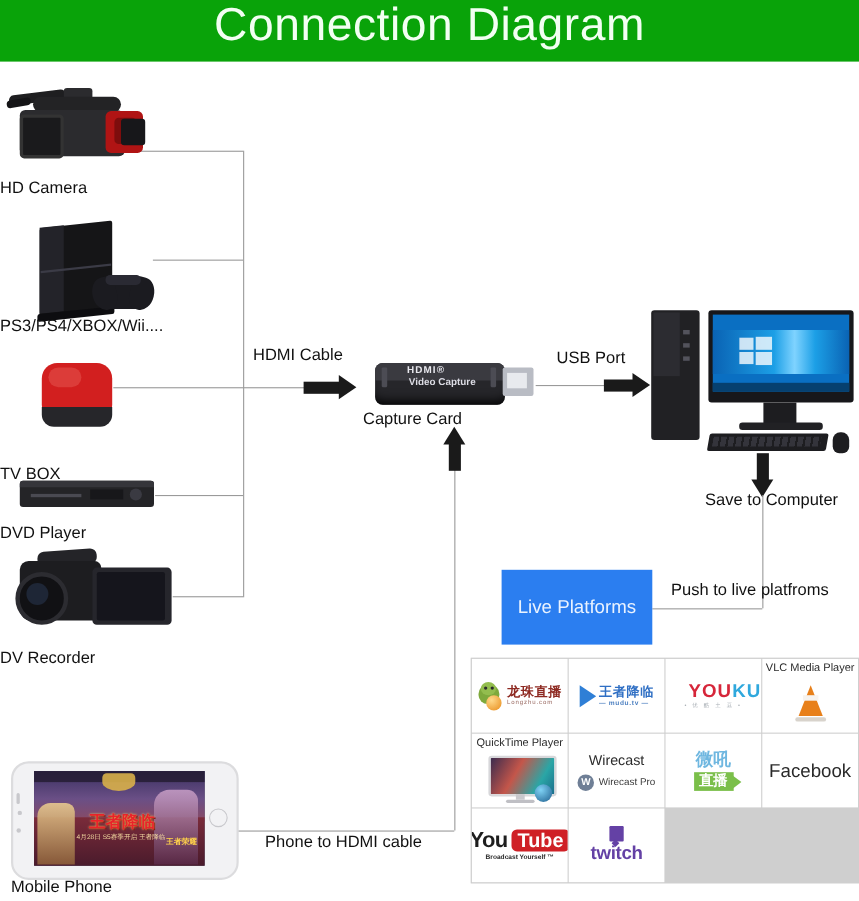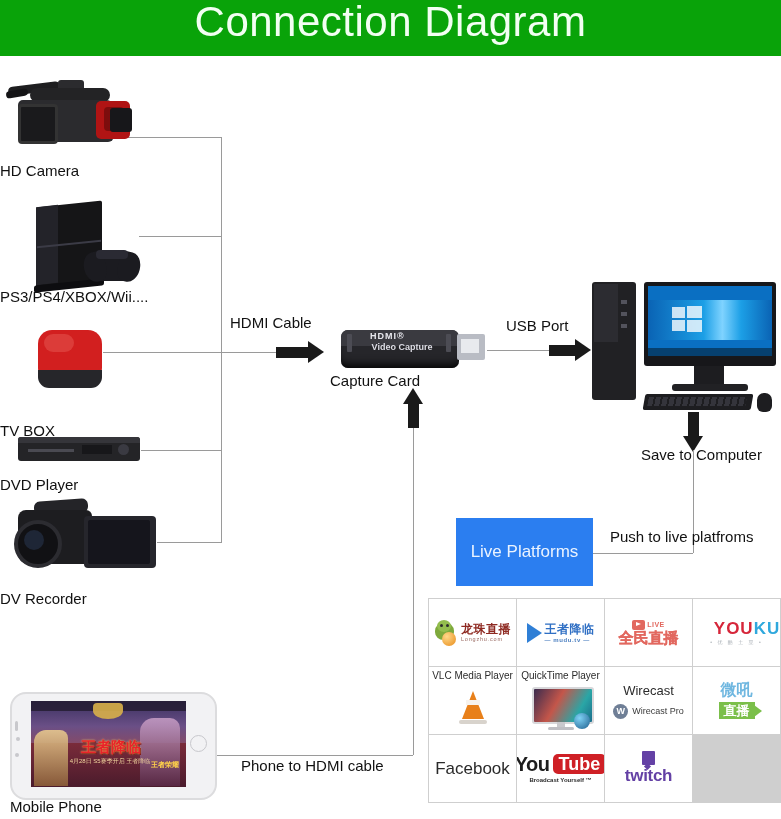--- a/index.html
+++ b/index.html
@@ -369,29 +369,20 @@
   <div class="cell">
     <div class="mudu-wrap">
       <div class="mudu-play"></div>
       <div class="mudu-txt">
         <span class="mudu-cn">王者降临</span>
         <span class="mudu-en">— mudu.tv —</span>
       </div>
     </div>
   </div>
 
-  <div class="cell">
-    <div class="qmzb-wrap">
-      <div class="qmzb-top">
-        <span class="qmzb-play"></span>
-        <span class="qmzb-live">LIVE</span>
-      </div>
-      <span class="qmzb-cn">全民直播</span>
-    </div>
-  </div>
 
   <div class="cell">
     <div class="youku-wrap">
       <div class="youku-main">
         <span class="youku-y">YOU</span><span class="youku-k">KU</span>
       </div>
       <span class="youku-sub">• 优 酷 土 豆 •</span>
     </div>
   </div>
 

